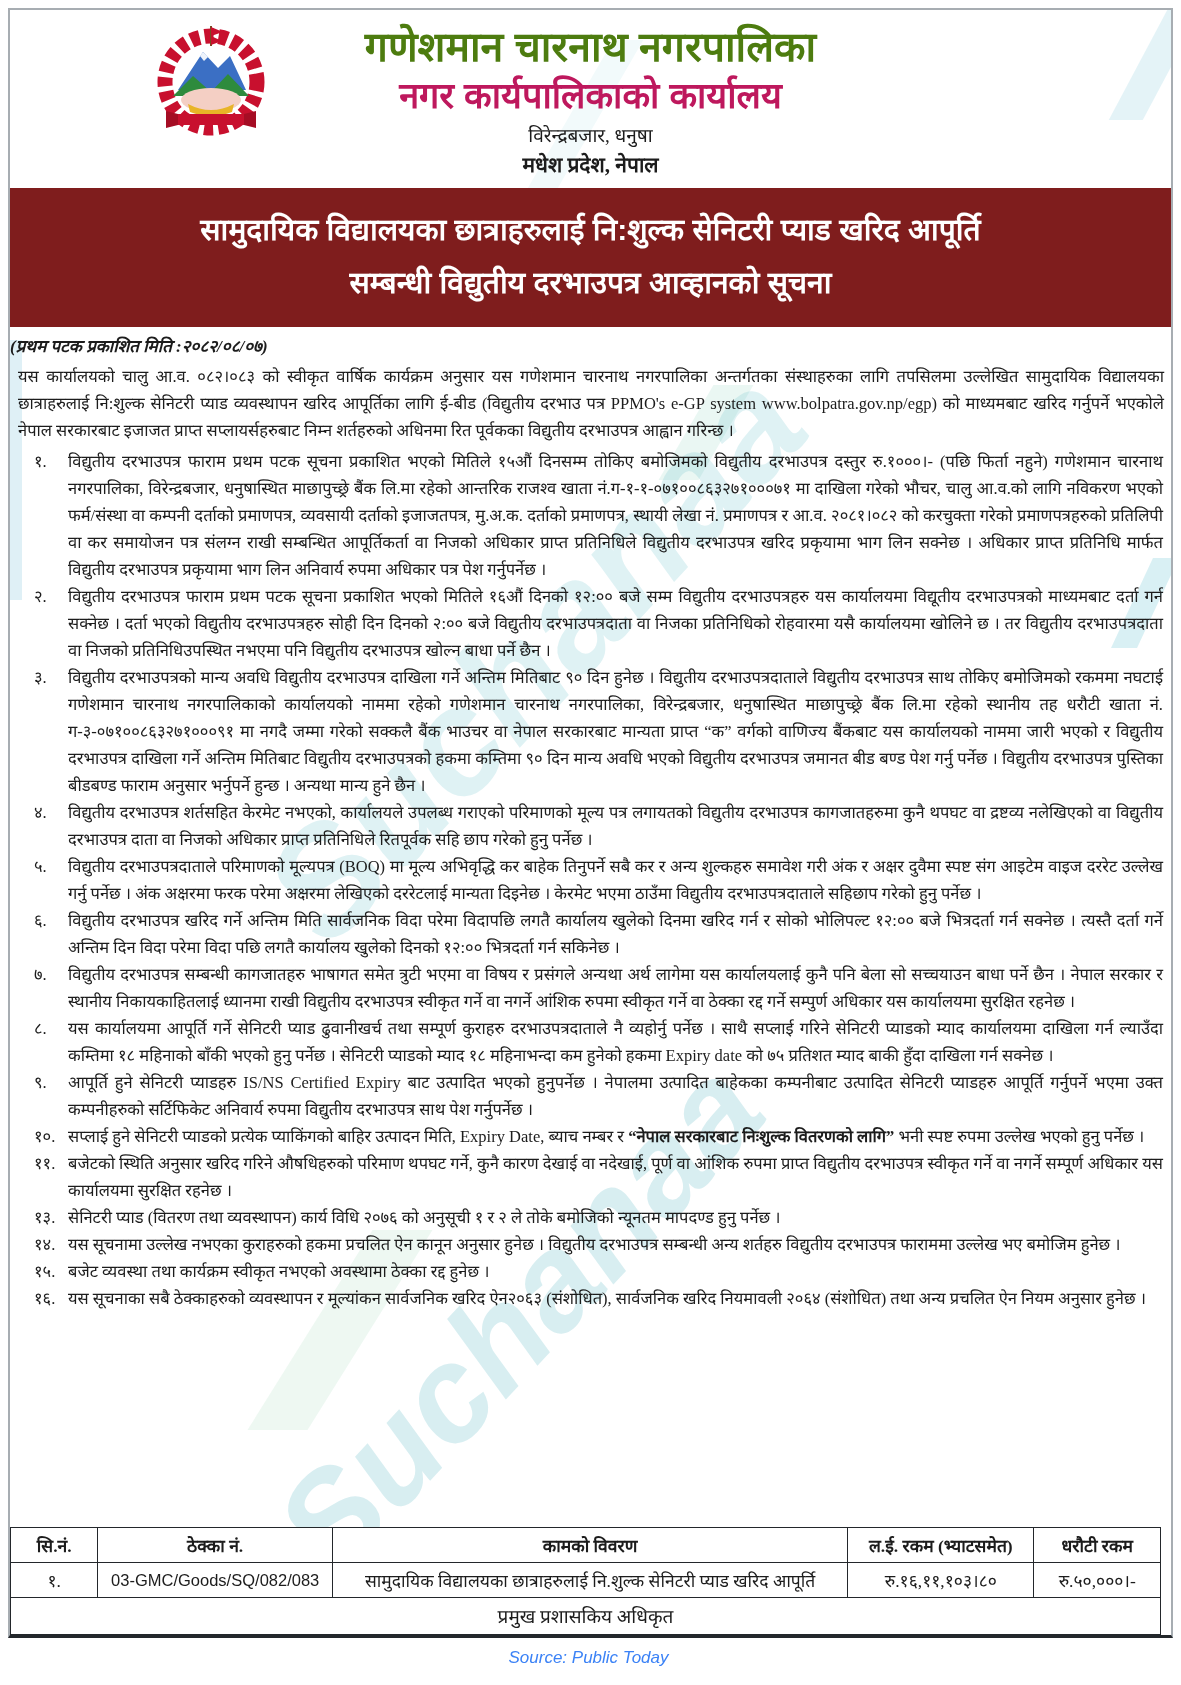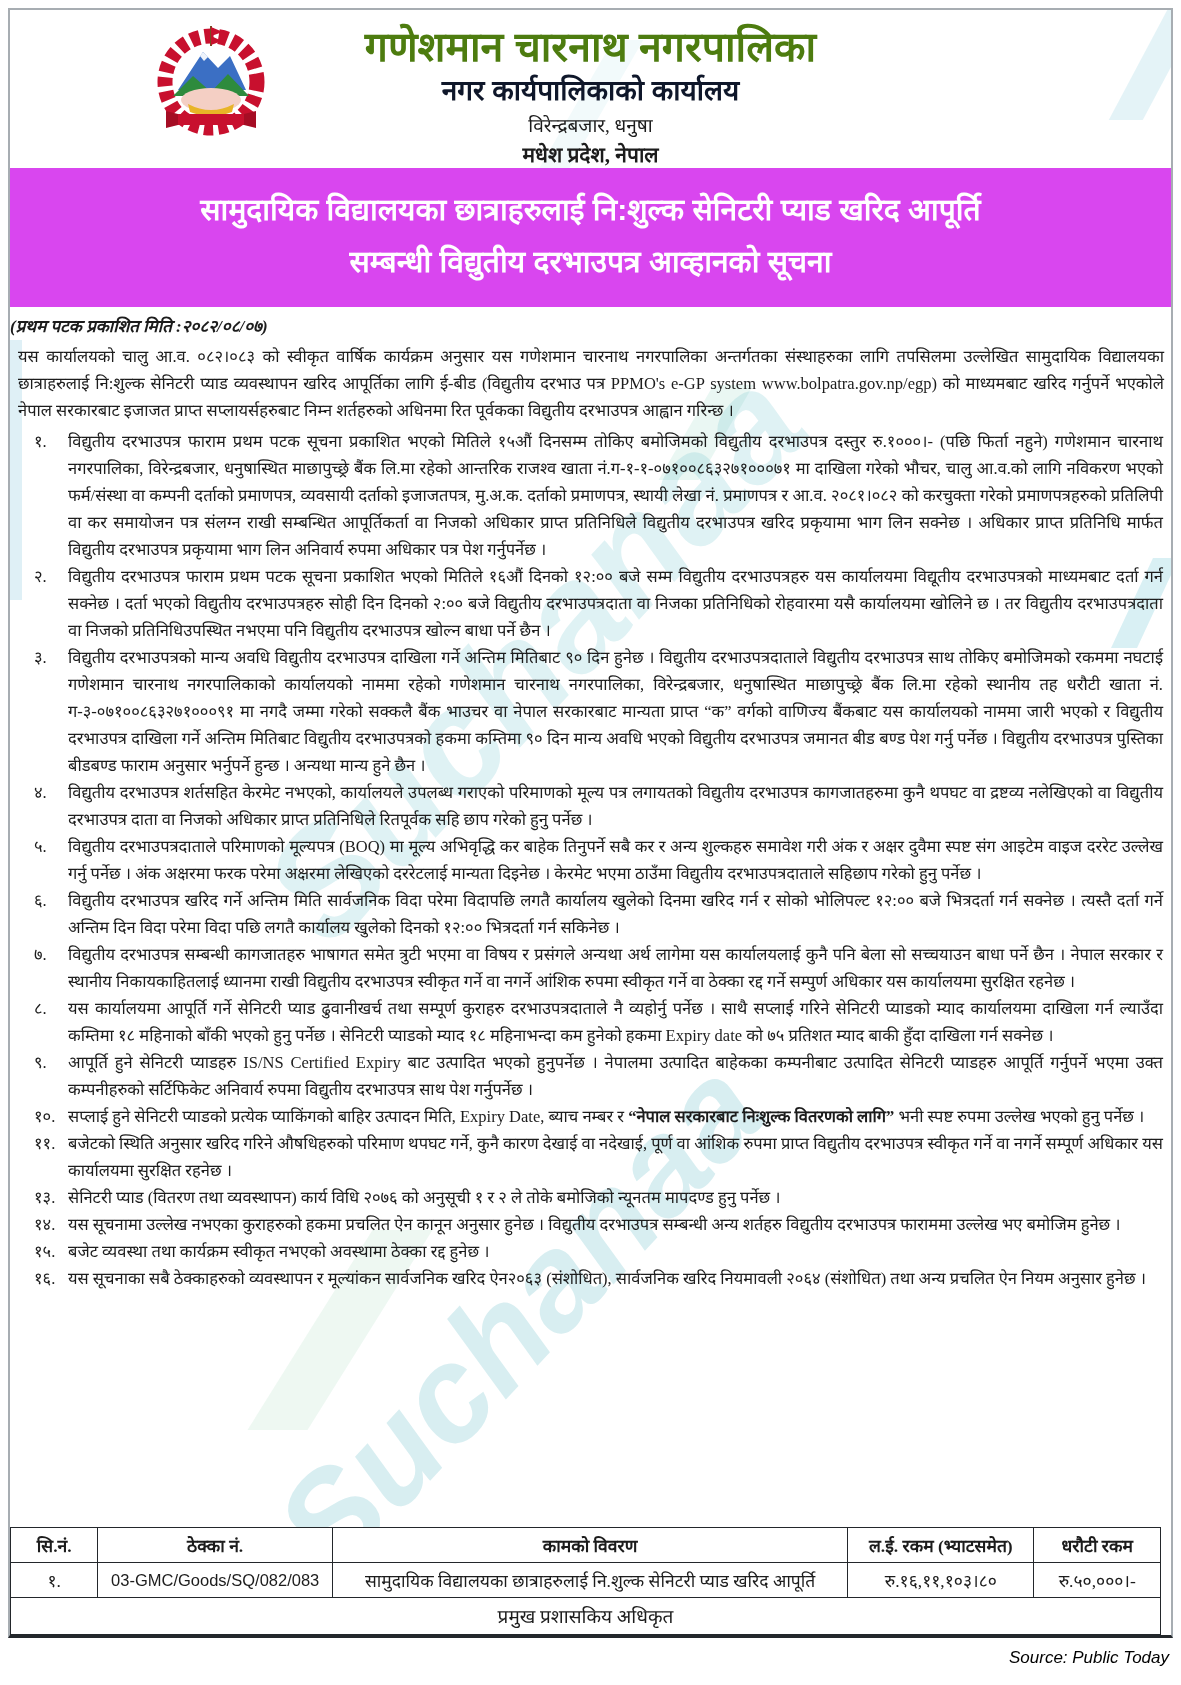--- a/index.html
+++ b/index.html
@@ -30,27 +30,27 @@
   .wm-shape.s4 { width:40px; height:95px;  left:676px; top:375px; transform:skewX(-30deg); background:rgba(140,210,190,0.18); }
   .wm-shape.s5 { width:60px; height:200px; left:300px; top:1220px; transform:skewX(-32deg); background:rgba(140,210,170,0.15); }
   .wm-shape.s6 { width:30px; height:150px; left:560px; top:30px; transform:skewX(-30deg); background:rgba(150,210,225,0.12); }
 
   .content { position:relative; z-index:1; }
 
   
   .header { position:relative; padding-top:12px; text-align:center; }
   .emblem { position:absolute; left:138px; top:14px; width:126px; height:118px; }
   .org-name  { font-family:"Liberation Sans", sans-serif; font-weight:800; font-size:41px; line-height:1.25; color:#4d7c0f; }
-  .org-office{ font-family:"Liberation Sans", sans-serif; font-weight:800; font-size:28px; line-height:1.3; color:#0f172a; }
+  .org-office{ font-family:"Liberation Sans", sans-serif; font-weight:800; font-size:36px; line-height:1.3; color:#be185d; }
   .org-addr1 { font-size:19px; margin-top:2px; }
   .org-addr2 { font-size:21px; font-weight:700; margin-top:2px; }
 
   
   .banner {
-    background:#d946ef; color:#ffffff;
+    margin-top:10px; background:#7f1d1d; color:#ffffff;
     text-align:center; padding:16px 8px 18px 8px;
   }
   .banner div { font-family:"Liberation Sans", sans-serif; font-weight:800; font-size:30px; line-height:1.75; }
 
   
   .pub-date { font-weight:700; font-style:italic; font-size:17px; margin-top:7px; }
   .intro { padding:6px 7px 0 8px; text-align:justify; font-size:16.5px; line-height:27px; }
   .terms { margin-top:4px; }
   .term  { display:flex; padding:0 8px; }
   .term-num  { flex:none; width:50px; padding-left:16px; font-size:16.5px; line-height:27px; }
@@ -68,22 +68,22 @@
   th.c2, td.c2 { width:20.4%; }
   th.c3, td.c3 { width:44.8%; }
   th.c4, td.c4 { width:16.2%; }
   th.c5, td.c5 { width:11.0%; }
   td.c2 { font-family:"Liberation Sans", sans-serif; font-size:16.5px; }
   .sign-row td {
     border-top:1.5px solid #23272b; border-bottom:none;
     text-align:right; padding:12px 58px 14px 4px; font-size:19px;
   }
   .source-line {
-    text-align:right; font-family:"Liberation Sans", sans-serif;
-    font-style:italic; font-size:17px; color:#000000; padding:10px 4px 0 0;
+    text-align:center; font-family:"Liberation Sans", sans-serif;
+    font-style:italic; font-size:17px; color:#3b82f6; padding:10px 4px 0 0;
   }
 </style>
 </head>
 <body>
 
 <div class="page">
   <div class="frame">
 
     <div class="wm-layer">
       <div class="wm-shape s1"></div>

